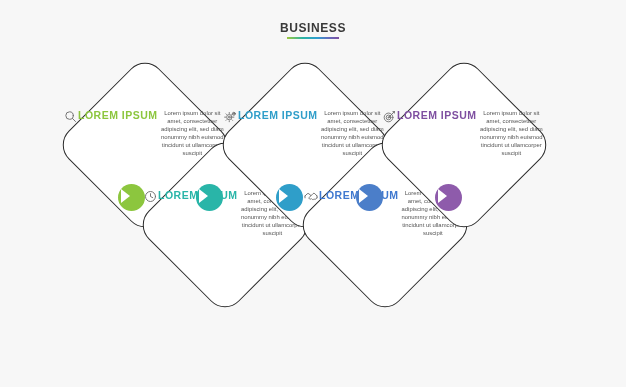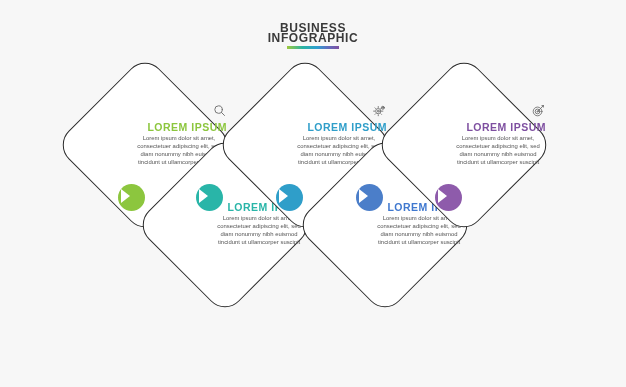--- a/index.html
+++ b/index.html
@@ -32,23 +32,23 @@
     position:absolute;
     width:128px;height:128px;
     border:1.4px solid #2b2b2b;
     border-radius:20px;
     background:#ffffff;
     transform:rotate(45deg);
     box-sizing:border-box;
   }
   .card{position:absolute;width:128px;height:128px;}
   .card-inner{
-    position:absolute;left:-18px;top:22px;
+    position:absolute;left:-18px;top:28px;
     width:164px;height:100px;
-    display:flex;flex-direction:column;align-items:flex-end;
+    display:flex;flex-direction:row;align-items:flex-start;
     pointer-events:none;
   }
   .card-icon{
     height:15px;margin-bottom:3px;
     display:flex;align-items:center;justify-content:center;
   }
   .card-icon svg{display:block;}
   .card-title{
     font-size:10.5px;font-weight:700;letter-spacing:.5px;
     line-height:12px;margin-bottom:1px;white-space:nowrap;
@@ -83,21 +83,20 @@
   .t-purple{color:#7e4fa0;}
 </style>
 </head>
 <body>
 
 <div id="stage">
 
   <div class="header">
     <div class="header-title">
       <span>BUSINESS</span>
-      <span>INFOGRAPHIC</span>
     </div>
     <div class="header-rule"></div>
   </div>
 
   <div class="badge b-green" style="left:118px;top:184px;">
       <span class="notch"></span>
     </div>
   <div class="badge b-teal" style="left:196px;top:184px;">
       <span class="notch"></span>
     </div>

